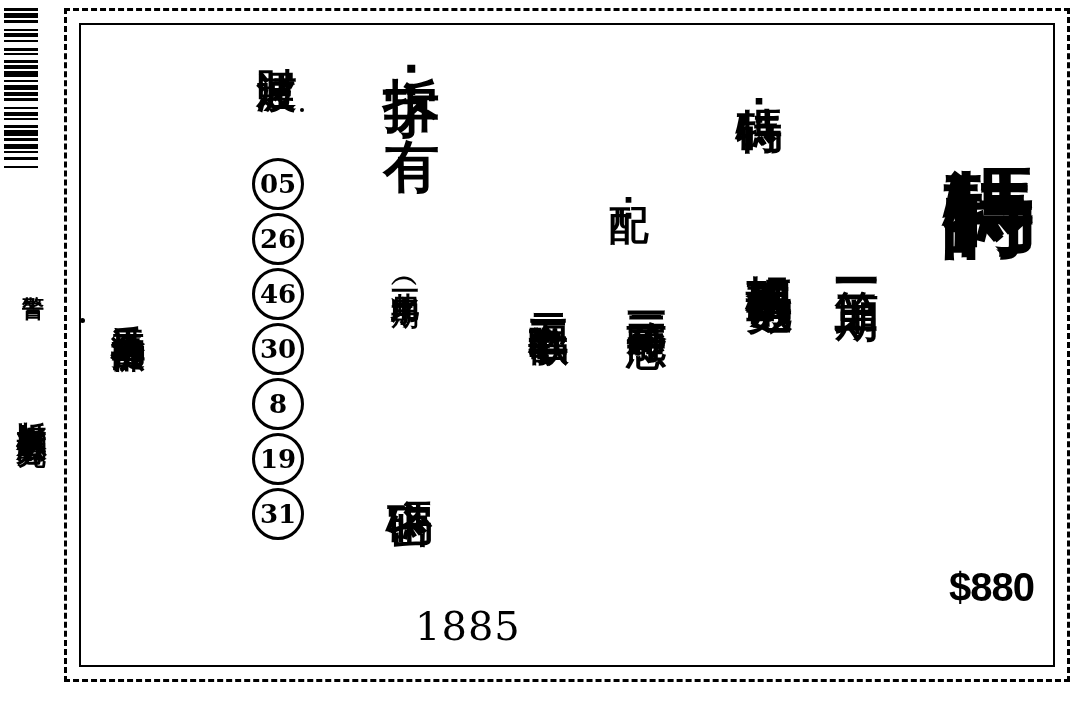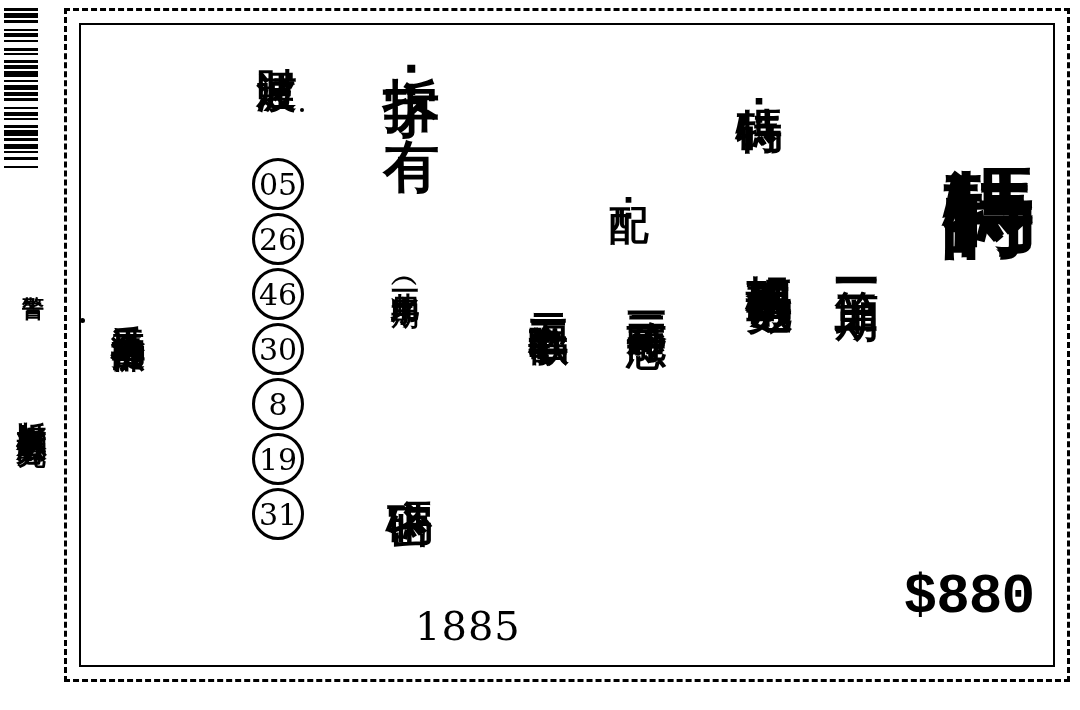--- a/index.html
+++ b/index.html
@@ -71,23 +71,23 @@
   .title-col .title {
     font-size: 90px;
     font-weight: bold;
     line-height: 1.12;
     letter-spacing: 0px;
   }
   .price {
     position: absolute;
     right: 46px;
     top: 565px;
-    font-size: 56px;
-    font-weight: bold;
-    font-family: Liberation Mono, monospace;
+    font-size: 40px;
+    font-weight: bold;
+    font-family: Liberation Sans, sans-serif;
     letter-spacing: -1px;
   }
 
   
   .issue {
     position: absolute;
     right: 200px;
     top: 255px;
     font-size: 44px;
   }
@@ -172,22 +172,22 @@
     gap: 3px;
   }
   .num-ball {
     width: 46px;
     height: 46px;
     border: 3px solid #000;
     border-radius: 50%;
     display: flex;
     align-items: center;
     justify-content: center;
-    font-size: 30px;
-    font-weight: normal;
+    font-size: 26px;
+    font-weight: bold;
     font-family: "DejaVu Serif", serif;
   }
 
   
   .supplier {
     position: absolute;
     left: 110px;
     top: 298px;
     font-size: 34px;
   }

